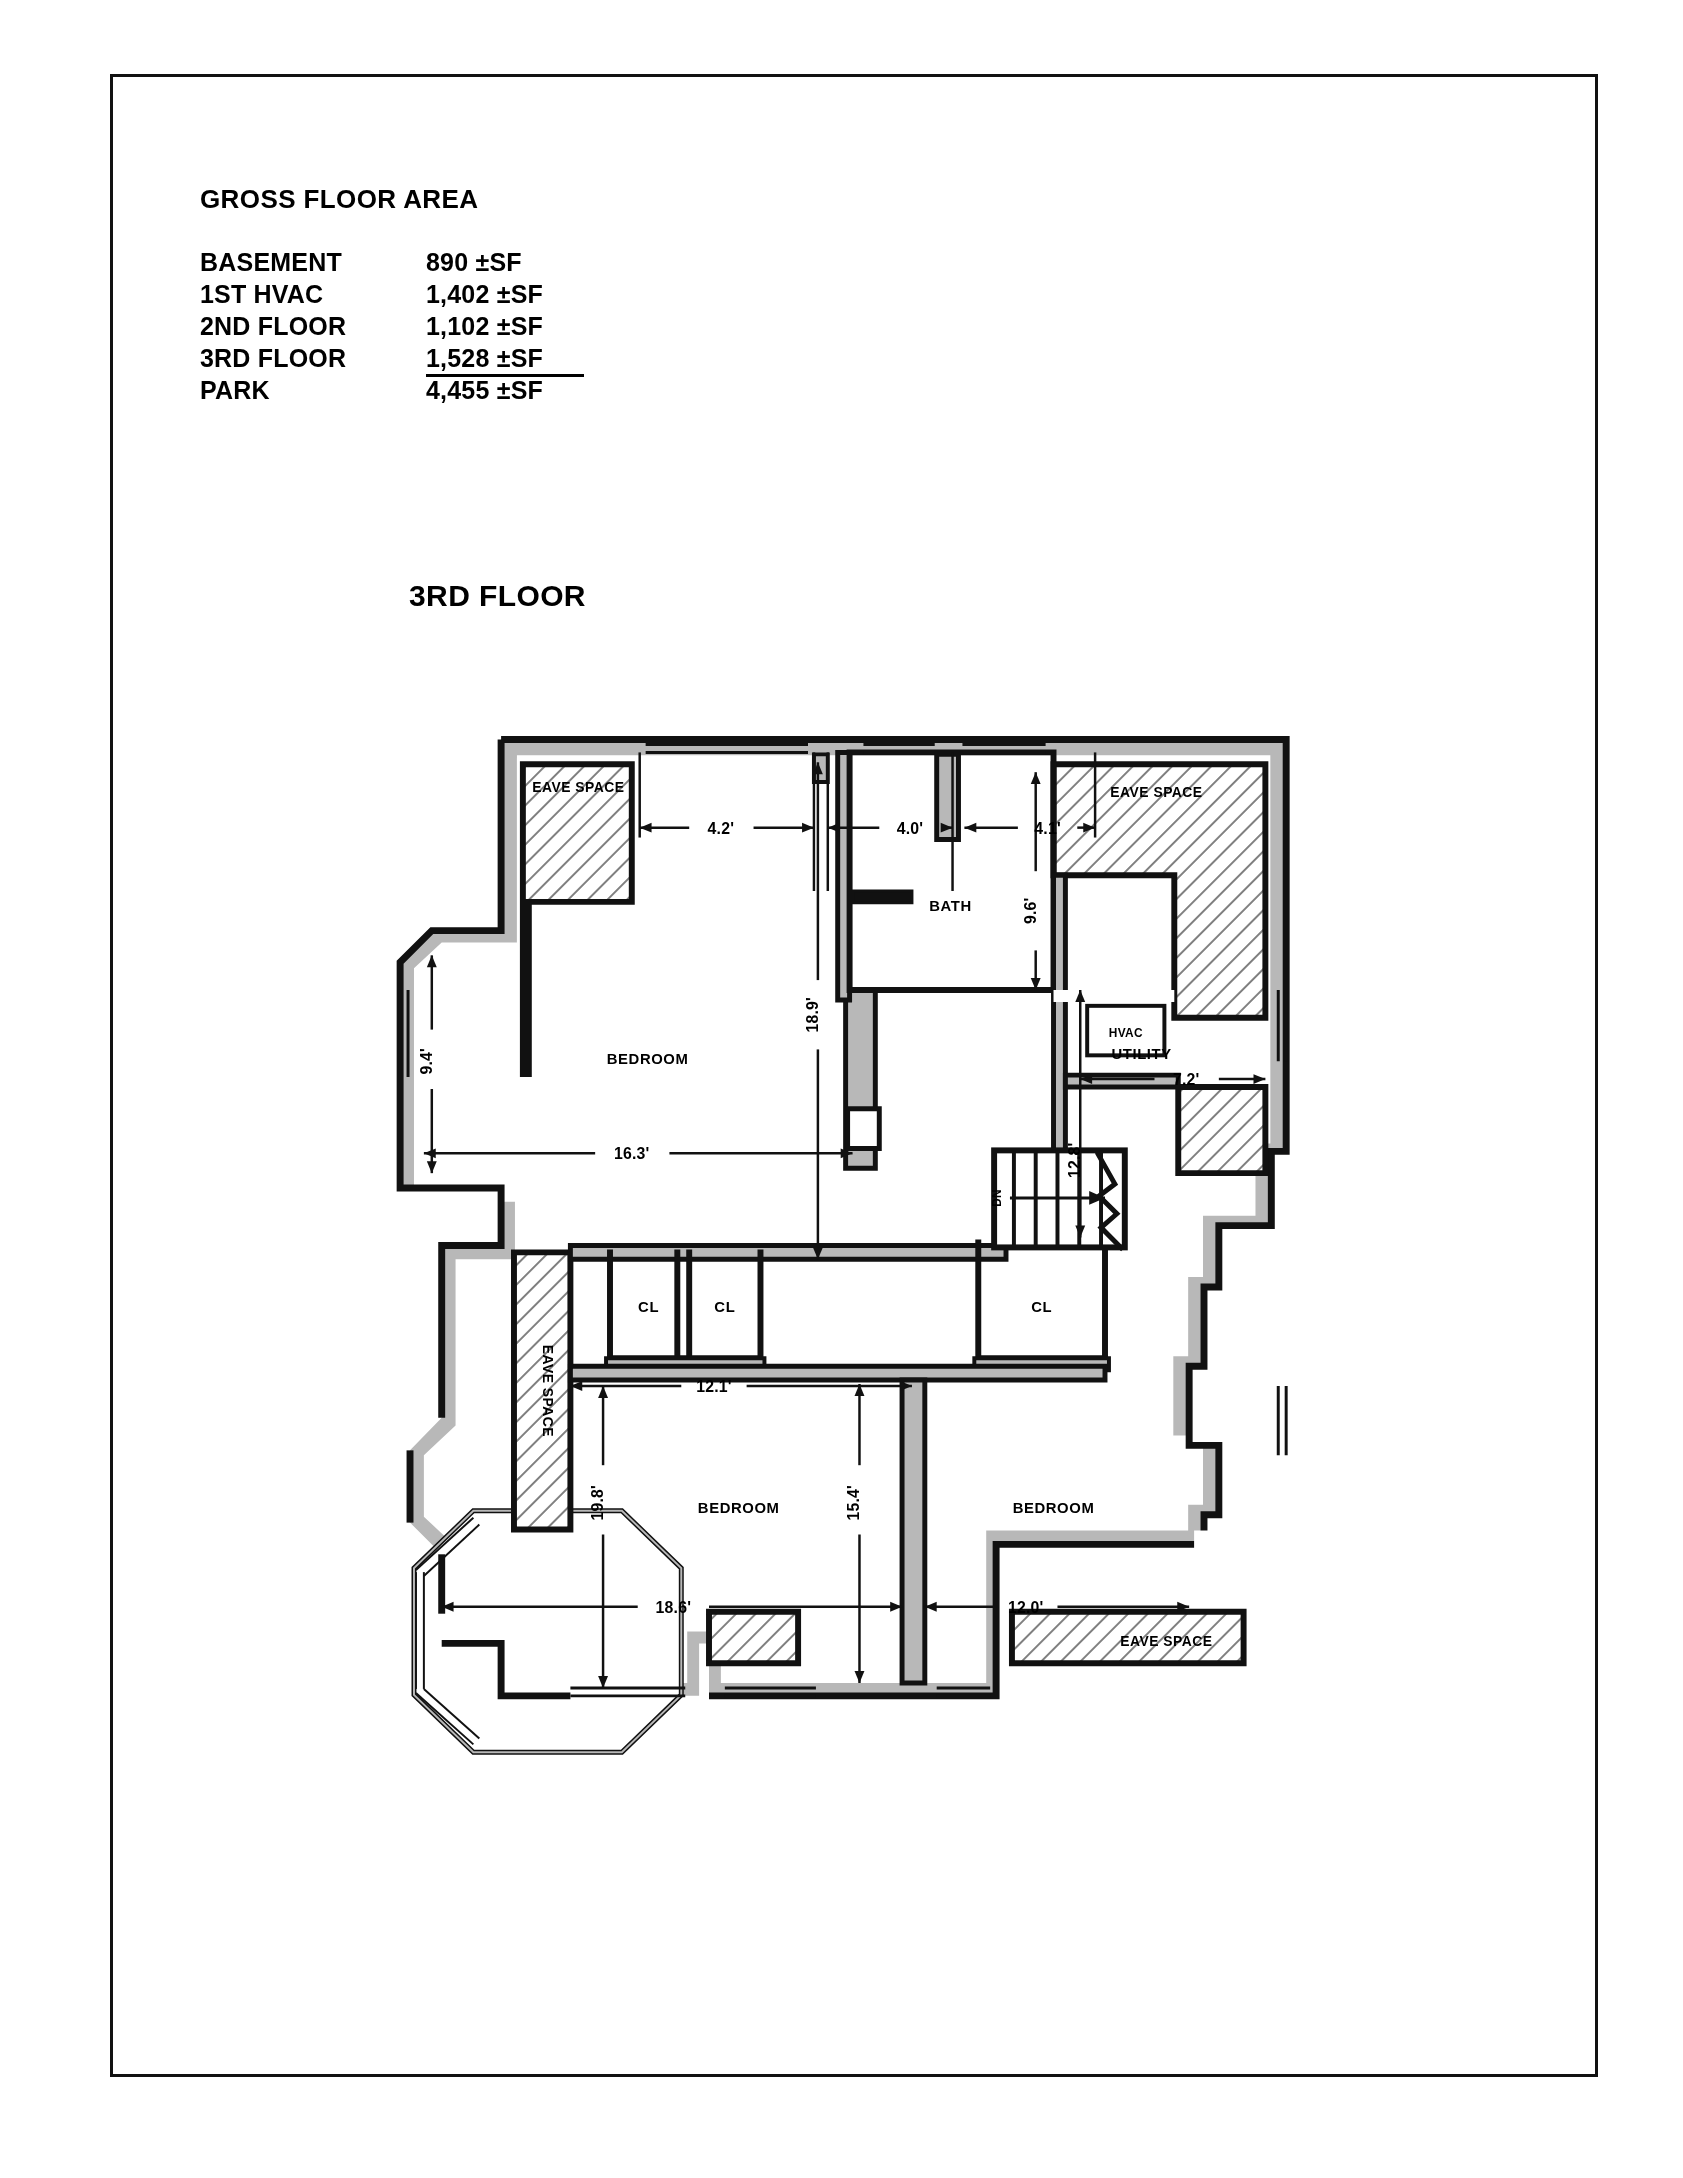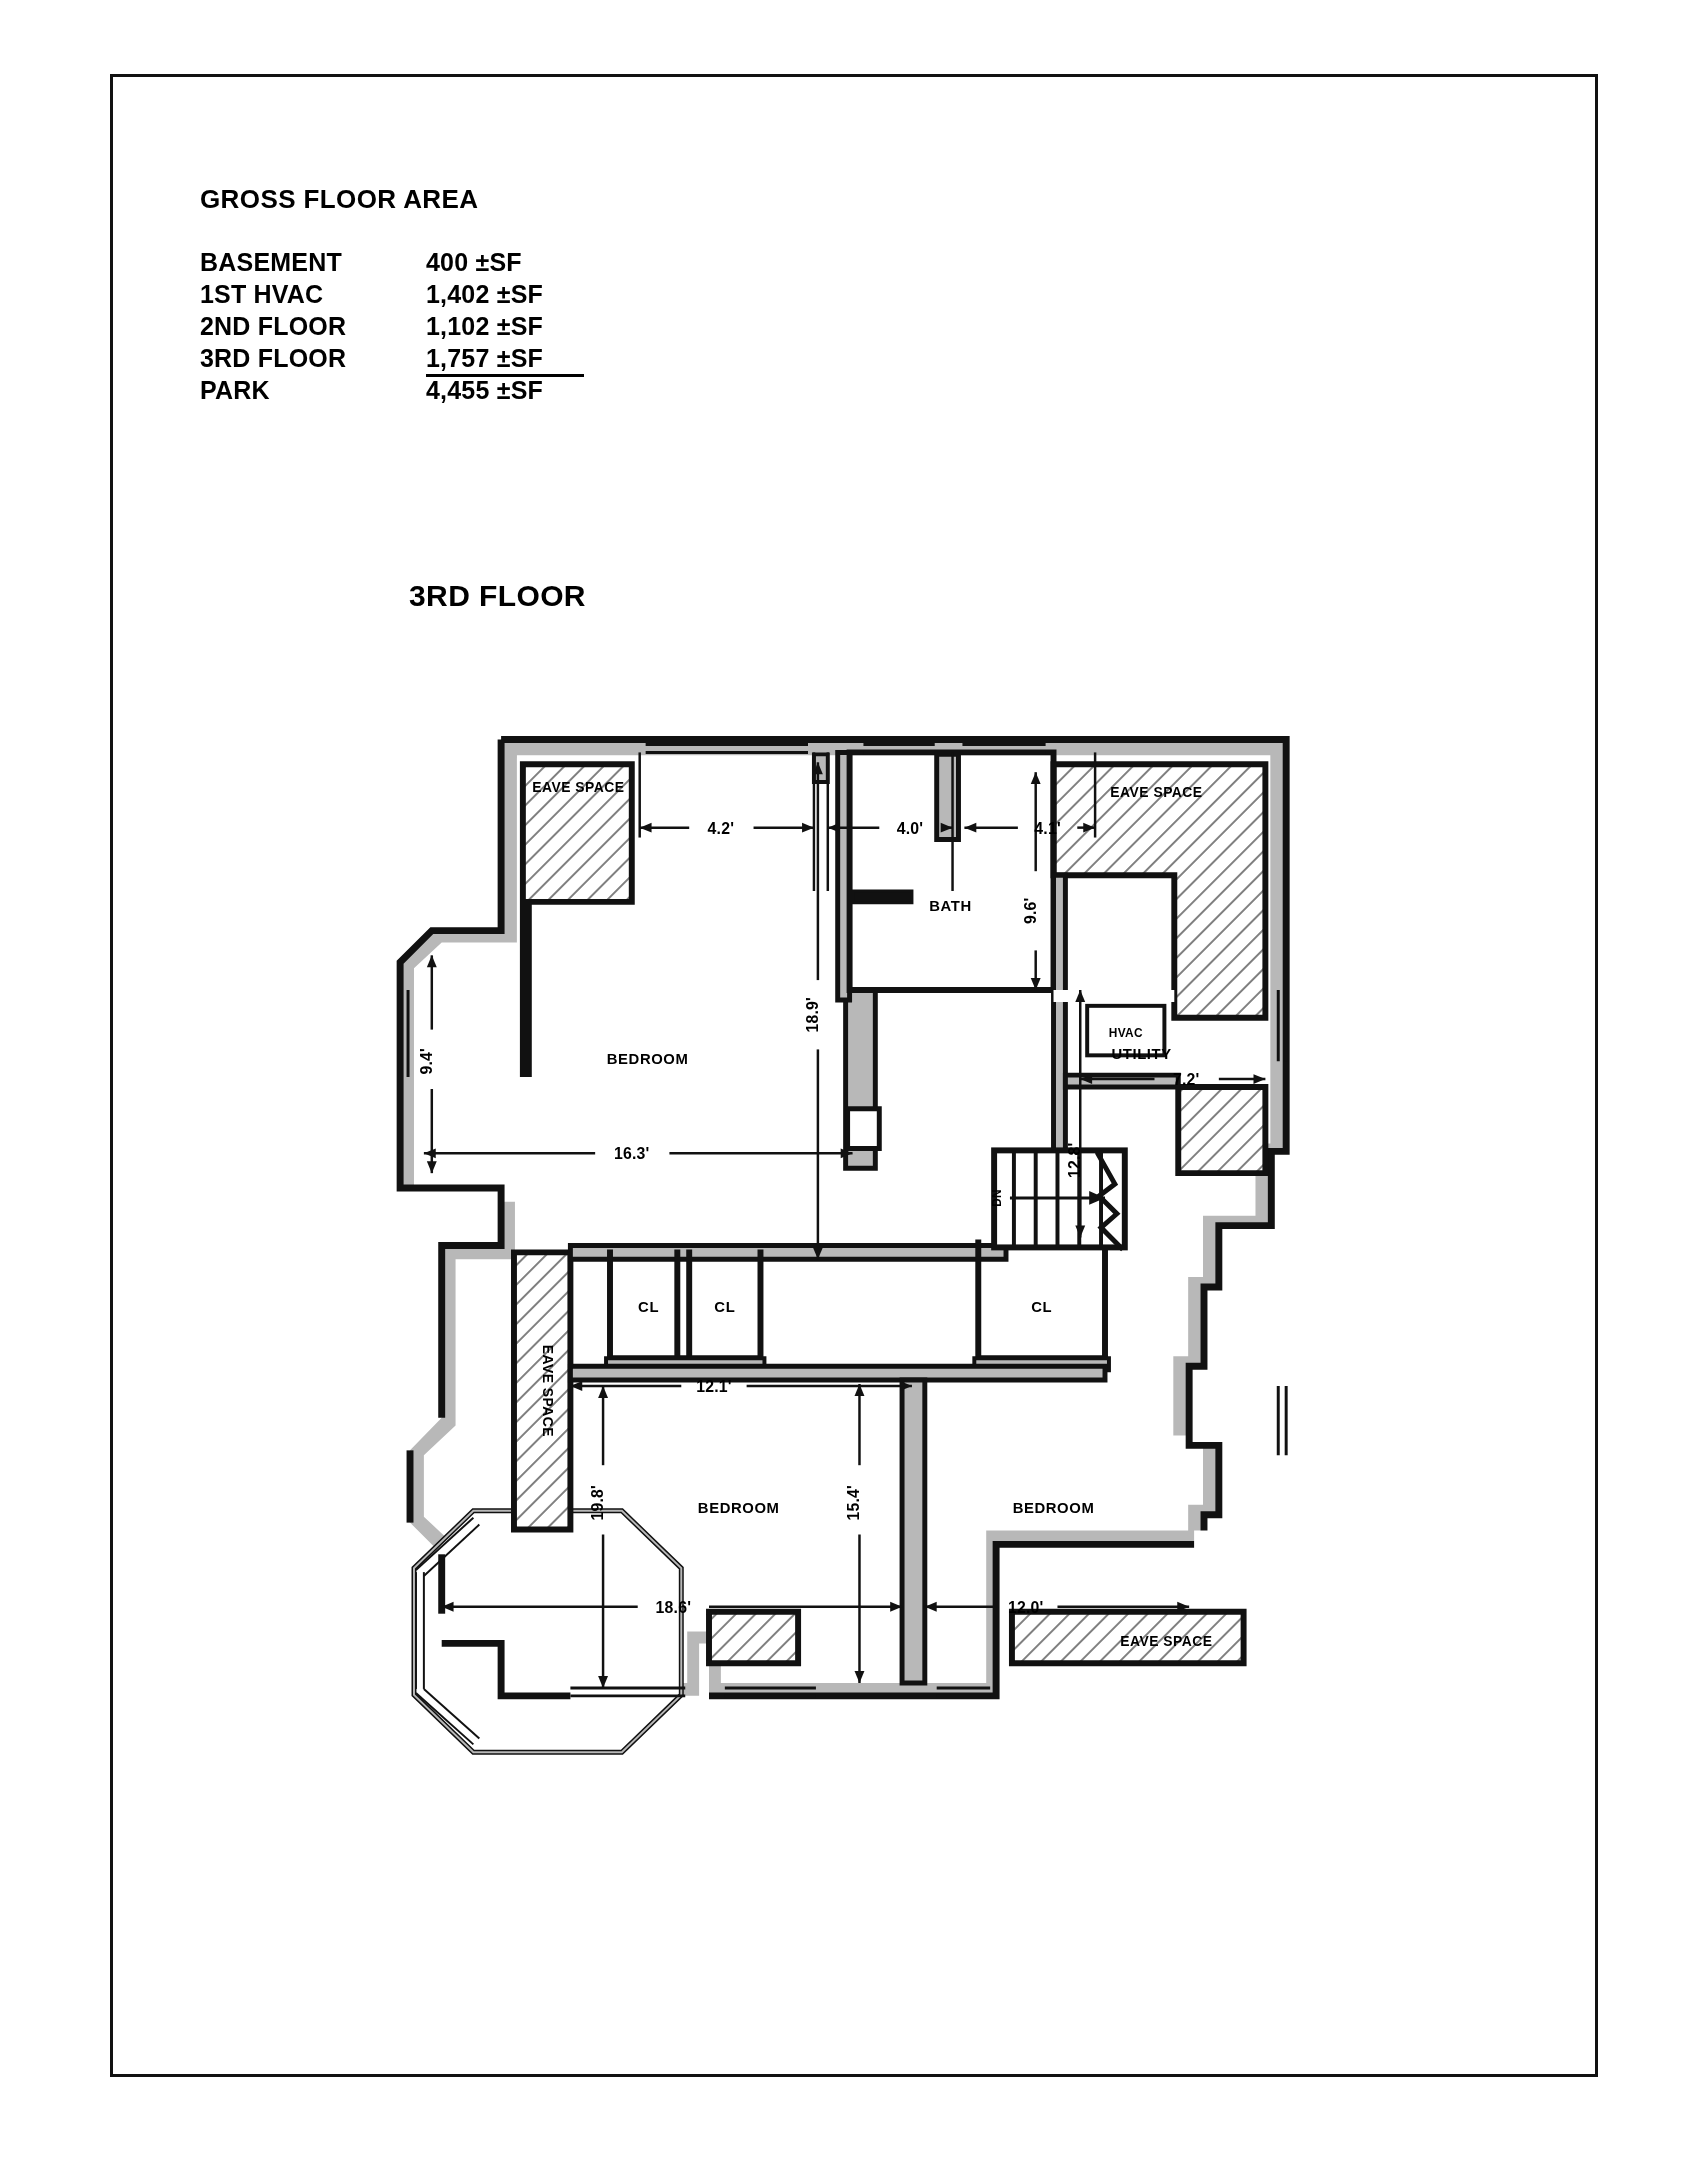--- a/index.html
+++ b/index.html
@@ -27,33 +27,33 @@
 
 <div id="page">
 
   <div id="border"></div>
 
   <div class="gfa-title">GROSS FLOOR AREA</div>
 
   <div class="gfa-table">
     <div class="gfa-row">
       <span class="gfa-label">BASEMENT</span>
-      <span class="gfa-val">400 ±SF</span>
+      <span class="gfa-val">890 ±SF</span>
     </div>
     <div class="gfa-row">
       <span class="gfa-label">1ST HVAC</span>
       <span class="gfa-val">1,402 ±SF</span>
     </div>
     <div class="gfa-row">
       <span class="gfa-label">2ND FLOOR</span>
       <span class="gfa-val">1,102 ±SF</span>
     </div>
     <div class="gfa-row underline-val">
       <span class="gfa-label">3RD FLOOR</span>
-      <span class="gfa-val">1,757 ±SF</span>
+      <span class="gfa-val">1,528 ±SF</span>
     </div>
     <div class="gfa-row total">
       <span class="gfa-label">PARK</span>
       <span class="gfa-val">4,455 ±SF</span>
     </div>
   </div>
 
 
   <div class="floor-label">3RD FLOOR</div>
 

